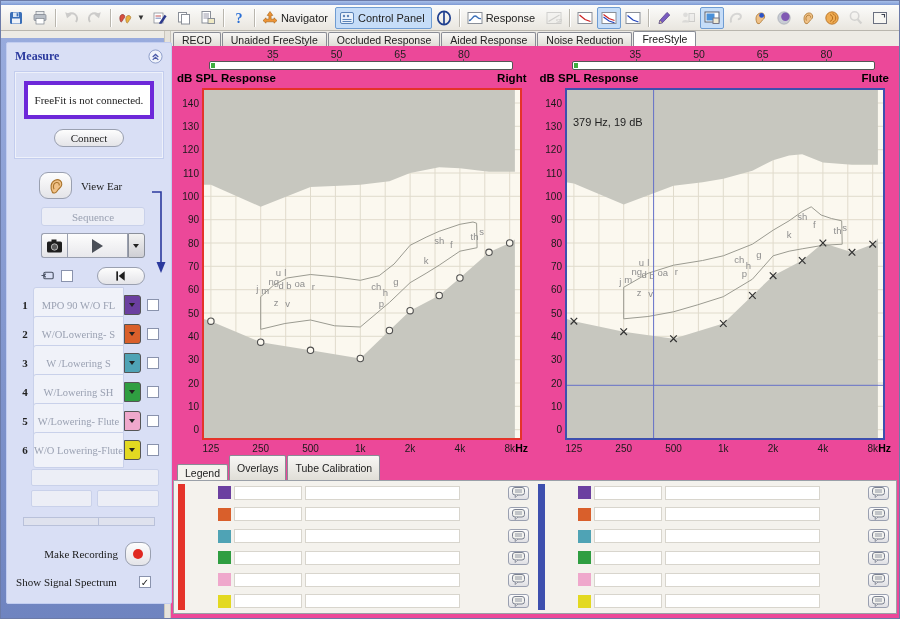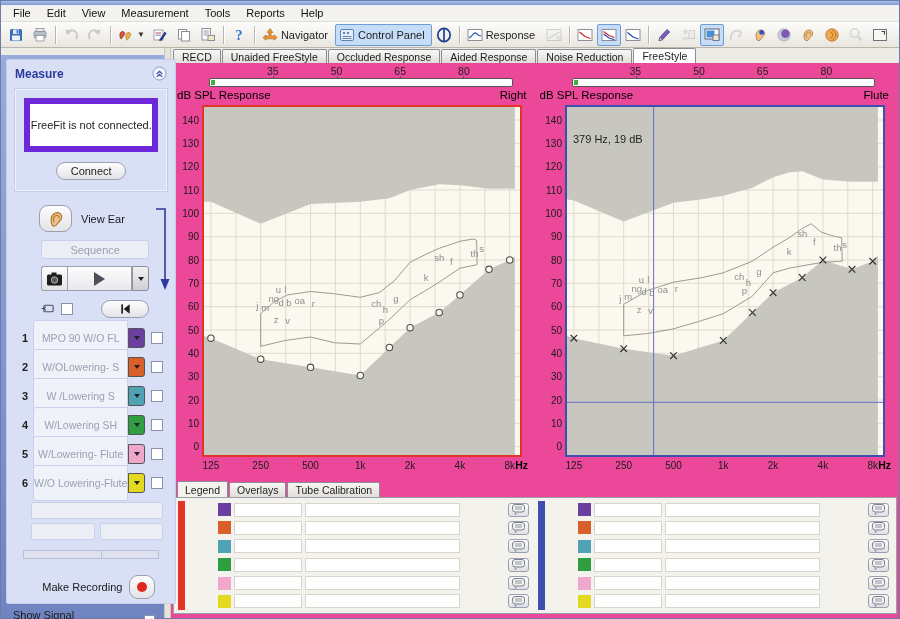--- a/index.html
+++ b/index.html
@@ -16,28 +16,28 @@
   .tb-btn { height:22px; min-width:24px; display:flex; align-items:center; justify-content:center; gap:3px; padding:0 2px; border:1px solid transparent; border-radius:2px; color:#222; }
   .tb-btn.labeled { padding:0 6px 0 3px; }
   .tb-btn.active { background:#c6ddf8; border-color:#6f9cd2; }
   .tb-btn.disabled { opacity:.42; filter:grayscale(.9); }
   .tb-btn svg { display:block; }
   .tb-caret { font-size:8px; color:#333; margin-left:1px; }
 
   .main { flex:1; display:flex; min-height:0; }
 
   
-  .sidebar-wrap { width:163px; background:#edebe5; padding-top:7px; display:flex; }
+  .sidebar-wrap { width:163px; background:#edebe5; padding-top:7px; display:flex;font-family:Liberation Serif, serif; }
   .sidebar { flex:1; background:linear-gradient(180deg,#98abdd,#6f84c0); padding:4px 5px 14px 5px; }
   .measure-panel { position:relative; height:100%; background:#d9dff5; border:1px solid #c2cdf0; border-radius:2px; padding:4px 6px; }
   .measure-header { display:flex; align-items:center; justify-content:space-between; margin:2px 2px 8px 2px; }
   .measure-title { color:#2b3a9e; font-weight:bold; font-size:12px; }
   .collapse-btn { width:15px; height:15px; }
   .connect-group { border:1px solid #eef1fa; outline:1px solid #c3cdee; margin:0 2px 14px 2px; padding:8px 8px 10px 8px; }
-  .connect-msg { background:#fff; border:6px solid #6d28d9; height:54px; display:flex; align-items:center; justify-content:center; color:#222; margin-bottom:10px; }
+  .connect-msg { background:#fff; border:4px solid #6d28d9; height:38px; display:flex; align-items:center; justify-content:center; color:#222; margin-bottom:10px; }
   .btn { background:linear-gradient(180deg,#fdfdfd,#e4e4e8); border:1px solid #9aa0b0; border-radius:9px; color:#222; display:flex; align-items:center; justify-content:center; }
   .connect-btn { width:70px; height:18px; margin:0 auto; }
   .realear-row { display:flex; align-items:center; gap:9px; margin:14px 2px 8px 26px; }
   .realear-btn { width:33px; height:27px; }
   .ctl-col { margin:0 20px 0 28px; }
   .sequence-btn { height:19px; margin-bottom:7px; color:#9aa1b2; background:#eceef6; border:1px solid #c9d1ea; border-radius:3px; display:flex; align-items:center; justify-content:center; }
   .transport { display:flex; height:25px; margin-bottom:9px; }
   .camera-btn { width:26px; border:1px solid #9aa0b0; border-right:none; border-radius:3px 0 0 3px; background:linear-gradient(180deg,#fdfdfd,#e4e4e8); display:flex; align-items:center; justify-content:center; }
   .play-btn { flex:1; border:1px solid #9aa0b0; background:linear-gradient(180deg,#fdfdfd,#e8e8ec); display:flex; align-items:center; justify-content:center; }
   .play-glyph { width:0; height:0; border-left:11px solid #4a4f58; border-top:7px solid transparent; border-bottom:7px solid transparent; }
@@ -72,54 +72,45 @@
   .tabbar { height:15px; display:flex; align-items:flex-end; padding-left:2px; background:#edebe5; }
   .tab { height:14px; display:flex; align-items:center; padding:0 8px; background:linear-gradient(180deg,#f8f7f5,#e0ded7); border:1px solid #898c95; border-bottom:none; margin-right:1px; border-radius:2px 2px 0 0; color:#222; font-size:10.5px; }
   .tab.active { background:#fff; height:15px; position:relative; z-index:2; }
   .charts-row { display:flex; padding:2px 2px 0 2px; gap:1px; }
   .chart-panel { flex:1; display:flex; flex-direction:column; }
   .slider-row { height:24px; position:relative; }
   .slider-label { position:absolute; top:0; transform:translateX(-50%); font-size:10.5px; color:#222; }
   .slider-track { position:absolute; left:36px; right:22px; top:13px; height:9px; background:#fff; border:1px solid #555; border-radius:2px; }
   .slider-fill { position:absolute; left:1px; top:1px; bottom:1px; width:4px; background:#3fae3f; }
   .slider-tick { position:absolute; top:-3px; width:1px; height:3px; background:#555; }
-  .chart-title-row { height:15px; display:flex; justify-content:space-between; padding:0 8px 11px 4px; font-weight:normal; font-size:11.5px; color:#000; }
+  .chart-title-row { height:15px; display:flex; justify-content:space-between; padding:0 8px 11px 4px; font-weight:bold; font-size:11.5px; color:#000; }
   .plot-svg { display:block; margin-left:2px; }
 
   
   .legend-panel { flex:1; margin:6px 2px 4px 2px; display:flex; flex-direction:column; min-height:0; }
   .legend-tabs { display:flex; padding-left:4px; height:16px; align-items:flex-end; }
-  .ltab { height:15px; display:flex; align-items:center; padding:0 7px; font-size:10.5px; border:1px solid #898c95; border-bottom:none; background:linear-gradient(180deg,#f8f7f5,#e0ded7); margin-right:1px; border-radius:2px 2px 0 0; color:#222; }
+  .ltab { height:25px; display:flex; align-items:center; padding:0 7px; font-size:10.5px; border:1px solid #898c95; border-bottom:none; background:linear-gradient(180deg,#f8f7f5,#e0ded7); margin-right:1px; border-radius:2px 2px 0 0; color:#222; }
   .ltab.active { background:#f4f2ed; height:16px; z-index:2; }
   .legend-body { flex:1; border:1px solid #9aa0a8; background:#f4f2ed; display:flex; padding:3px 4px; gap:6px; }
   .legend-group { flex:1; display:flex; gap:7px; }
   .legend-bar { width:7px; }
   .legend-rows { flex:1; display:flex; flex-direction:column; justify-content:space-between; padding:1px 0; }
   .legend-row { display:flex; align-items:center; height:15px; gap:3px; }
   .legend-swatch { width:13px; height:13px; margin-left:26px; }
   .legend-f1 { width:68px; height:14px; background:#fff; border:1px solid #d8d5cd; }
   .legend-f2 { width:155px; height:14px; background:#fff; border:1px solid #d8d5cd; }
   .legend-bubble { margin-left:auto; margin-right:3px; width:21px; height:14px; background:linear-gradient(180deg,#fdfdfd,#e0e0e4); border:1px solid #9aa0b0; border-radius:3px; display:flex; align-items:center; justify-content:center; }
 
   .statusbar { height:16px; background:#edeae4; border-top:1px solid #c9c5bc; display:flex; align-items:center; padding-left:5px; color:#222; }
 </style>
 </head>
 <body>
 
 <div class="app">
   <div class="titlebar-sliver"></div>
-  <div class="menubar">
-      <span class="menu-item">File</span>
-      <span class="menu-item">Edit</span>
-      <span class="menu-item">View</span>
-      <span class="menu-item">Measurement</span>
-      <span class="menu-item">Tools</span>
-      <span class="menu-item">Reports</span>
-      <span class="menu-item">Help</span>
-    </div>
   <div class="toolbar">
       <span class="tb-btn">
         <svg width="16" height="16" viewBox="0 0 16 16">
           <rect x="2" y="2" width="12" height="12" rx="1.5" fill="#3a6fb8"></rect>
           <rect x="5" y="2.5" width="6" height="4.5" fill="#dce8f5"></rect>
           <rect x="8.6" y="3.2" width="1.8" height="3.2" fill="#3a6fb8"></rect>
           <rect x="4" y="8.5" width="8" height="5" fill="#eef2f8"></rect>
         </svg>
       </span>
       <span class="tb-btn">

